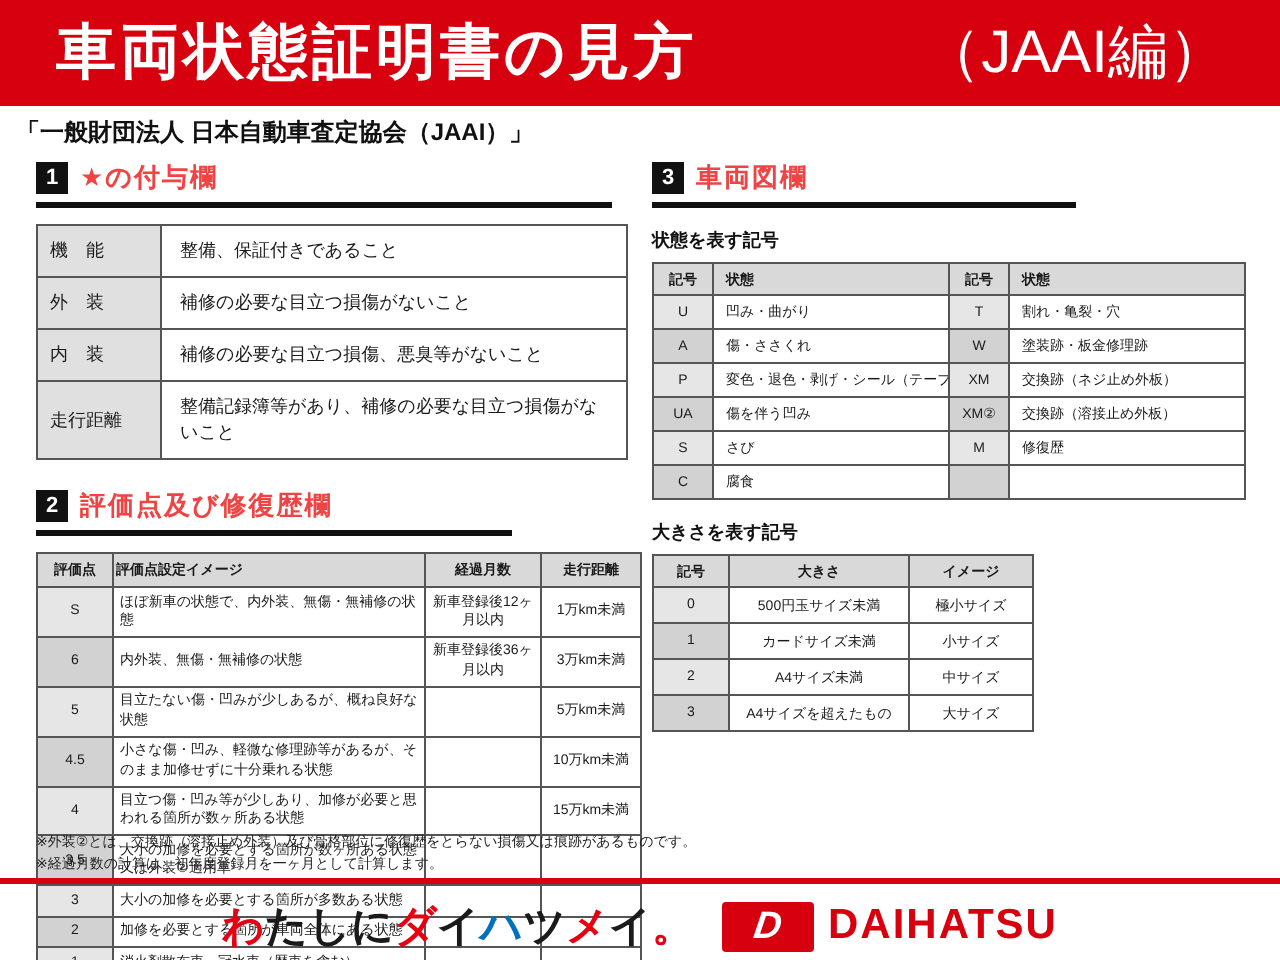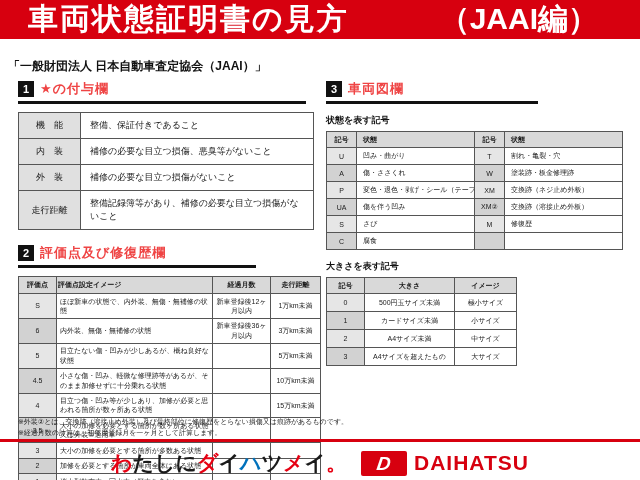--- a/index.html
+++ b/index.html
@@ -1,23 +1,23 @@
 <!DOCTYPE html>
 <html><head>
 <meta charset="utf-8">
 <style>
   html,body{margin:0;padding:0;background:#fff;}
   .page{position:relative;width:640px;height:480px;background:#ffffff;overflow:hidden;
         font-family:"Liberation Sans","DejaVu Sans",sans-serif;color:#1a1a1a;}
 
   
-  .titlebar{position:absolute;top:0;left:0;width:640px;height:39px;background:#d7000f;
+  .titlebar{position:absolute;top:0;left:0;width:640px;height:53px;background:#d7000f;
             display:flex;align-items:center;gap:21px;}
   .titlebar .main-title{color:#fff;font-weight:bold;font-size:30px;letter-spacing:2px;padding-left:28px;}
-  .titlebar .edition{color:#fff;font-weight:bold;font-size:30px;margin-left:auto;padding-right:42px;}
+  .titlebar .edition{color:#fff;font-weight:normal;font-size:30px;margin-left:auto;padding-right:26px;}
 
   .subtitle{position:absolute;top:58px;left:8px;font-size:12px;font-weight:bold;color:#111;}
 
   
   .col{position:absolute;top:80px;}
   .col.left{left:18px;width:302px;}
   .col.right{left:326px;width:300px;}
 
   
   .sec-head{display:flex;align-items:center;gap:6px;border-bottom:3px solid #111;padding-bottom:3px;}
@@ -27,21 +27,21 @@
   .w1{width:288px;} .w2{width:238px;margin-top:14px;} .w3{width:212px;}
 
   
   table{border-collapse:collapse;background:#fff;}
   td,th{border:1px solid #555;box-sizing:border-box;}
   th{background:#d9d9d9;font-weight:bold;text-align:center;}
 
   
   .star-table{margin-top:8px;width:296px;border:1.5px solid #333;}
   .star-table td{font-size:9px;padding:6px 6px;height:12px;}
-  .star-table td:first-child{width:62px;background:#e0e0e0;text-align:center;}
+  .star-table td:first-child{width:62px;background:#e0e0e0;text-align:left;}
   .star-table td:last-child{text-align:left;padding-left:9px;margin-left:13px;}
 
   
   .eval-table{margin-top:8px;width:302px;border:1.5px solid #333;table-layout:fixed;}
   .eval-table th{font-size:7px;padding:3px 1px;}
   .eval-table td{font-size:7px;line-height:1.35;padding:2.5px 3px;vertical-align:middle;}
   .eval-table th:nth-child(1),.eval-table td:nth-child(1){width:38px;text-align:center;}
   .eval-table th:nth-child(2),.eval-table td:nth-child(2){width:156px;text-align:left;}
   .eval-table th:nth-child(3),.eval-table td:nth-child(3){width:58px;text-align:center;}
   .eval-table th:nth-child(4),.eval-table td:nth-child(4){width:50px;text-align:center;}
@@ -106,26 +106,26 @@
       <span class="numbox">1</span>
       <span class="sec-title">★の付与欄</span>
     </div>
     <table class="star-table">
       <tbody>
           <tr>
             <td>機　能</td>
             <td>整備、保証付きであること</td>
           </tr>
           <tr>
+            <td>外　装</td>
+            <td>補修の必要な目立つ損傷がないこと</td>
+          </tr>
+          <tr>
             <td>内　装</td>
             <td>補修の必要な目立つ損傷、悪臭等がないこと</td>
-          </tr>
-          <tr>
-            <td>外　装</td>
-            <td>補修の必要な目立つ損傷がないこと</td>
           </tr>
           <tr>
             <td>走行距離</td>
             <td>整備記録簿等があり、補修の必要な目立つ損傷がないこと</td>
           </tr>
         </tbody>
     </table>
 
     <div class="sec-head w2">
       <span class="numbox">2</span>

